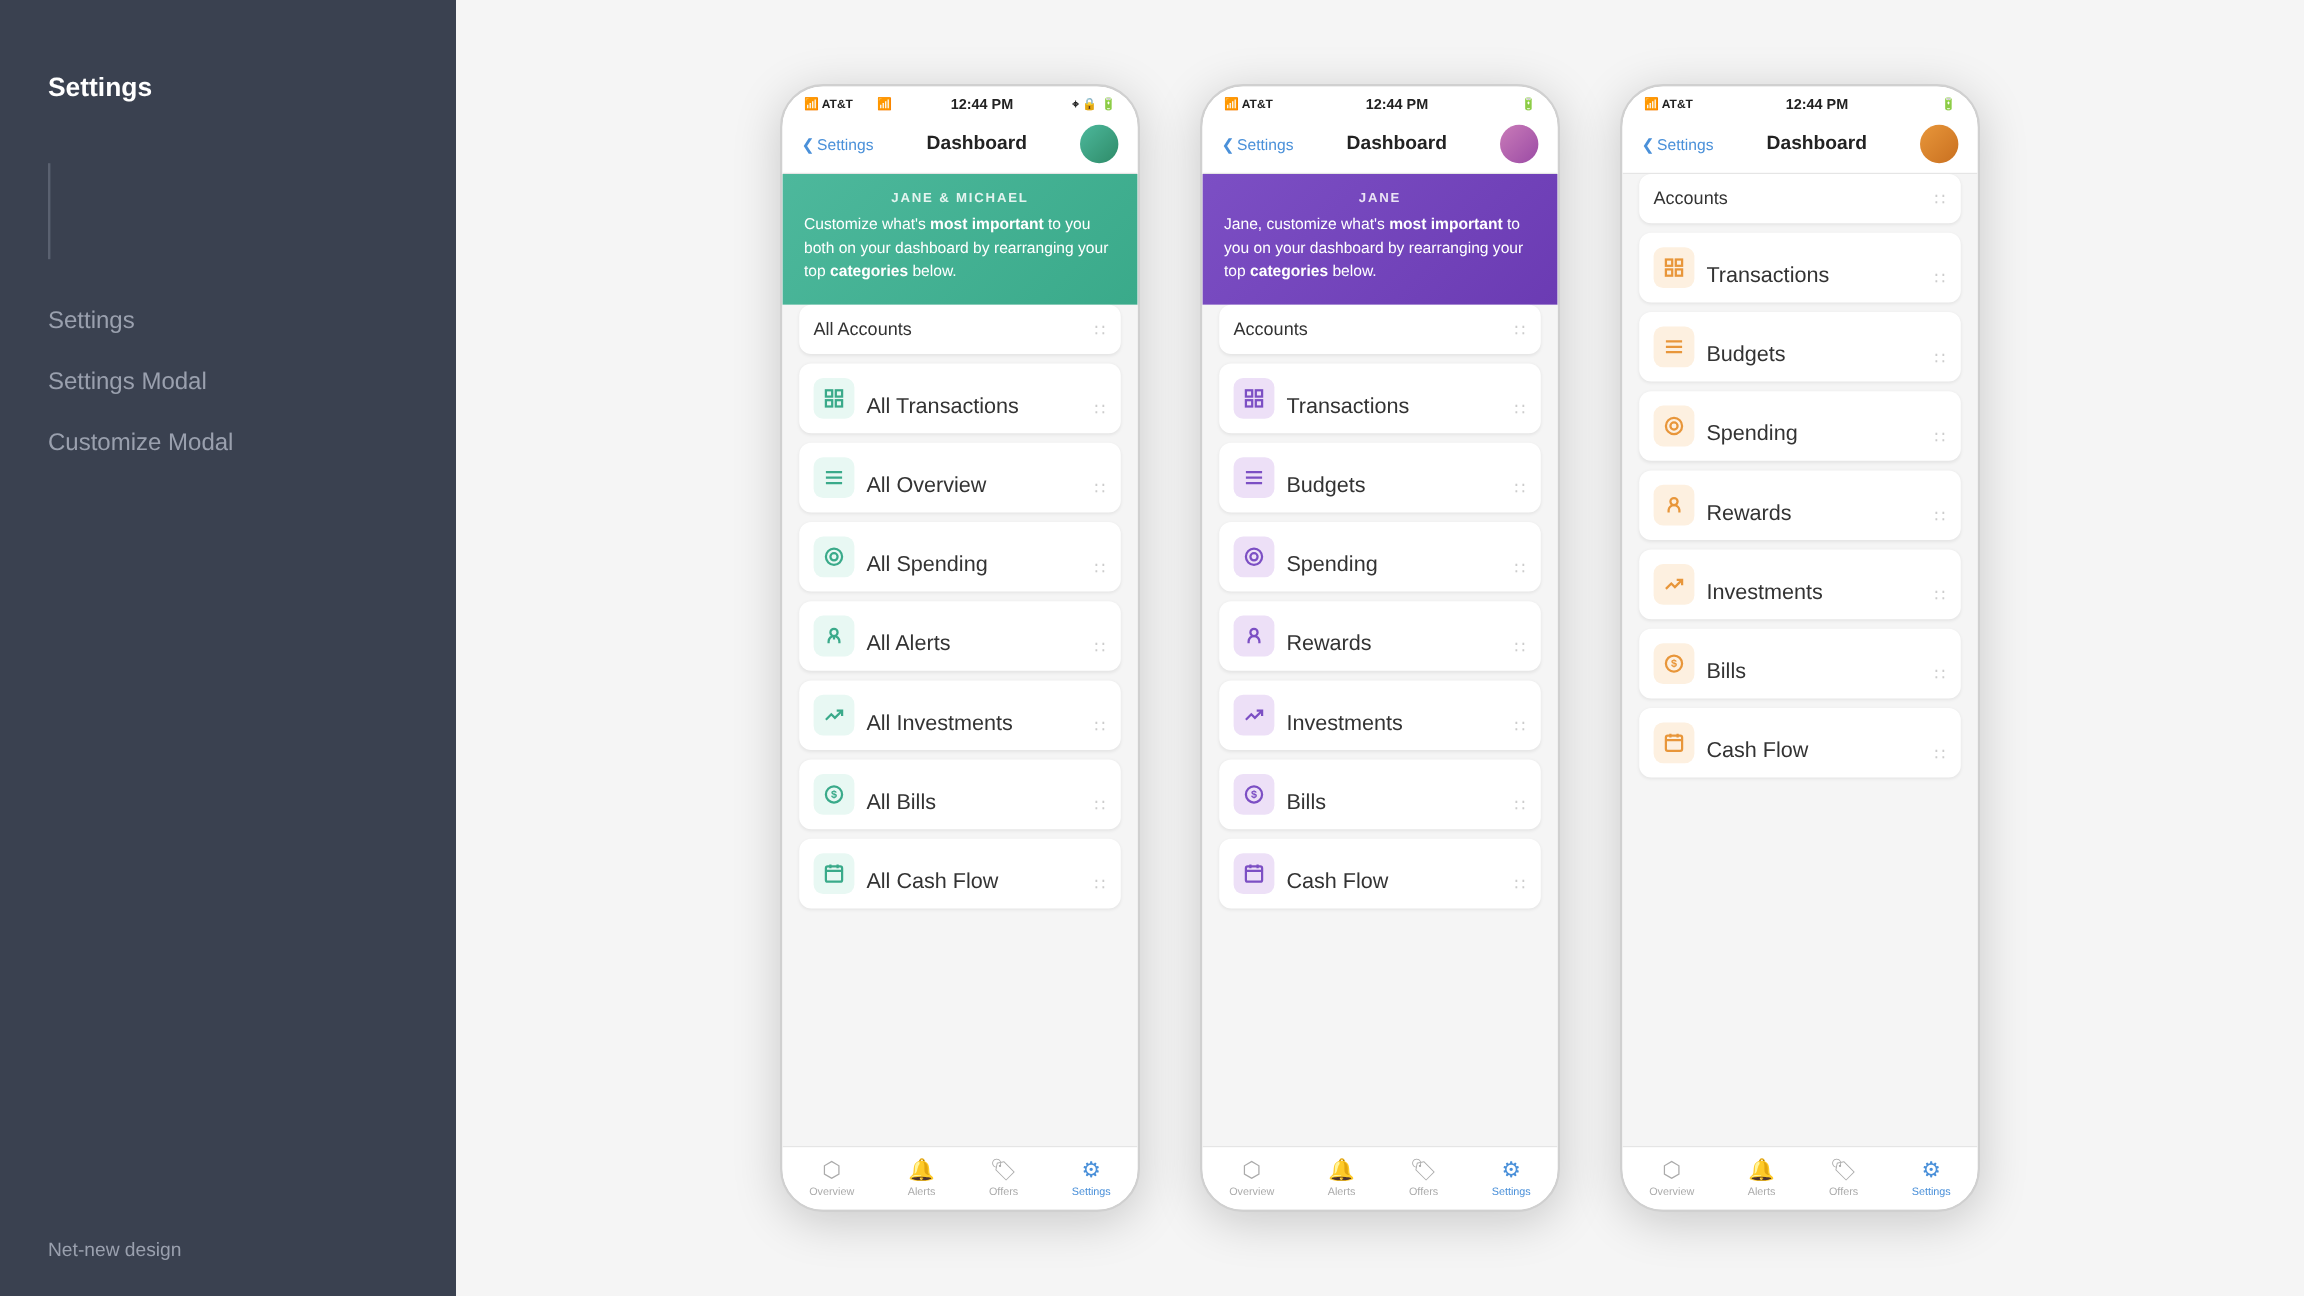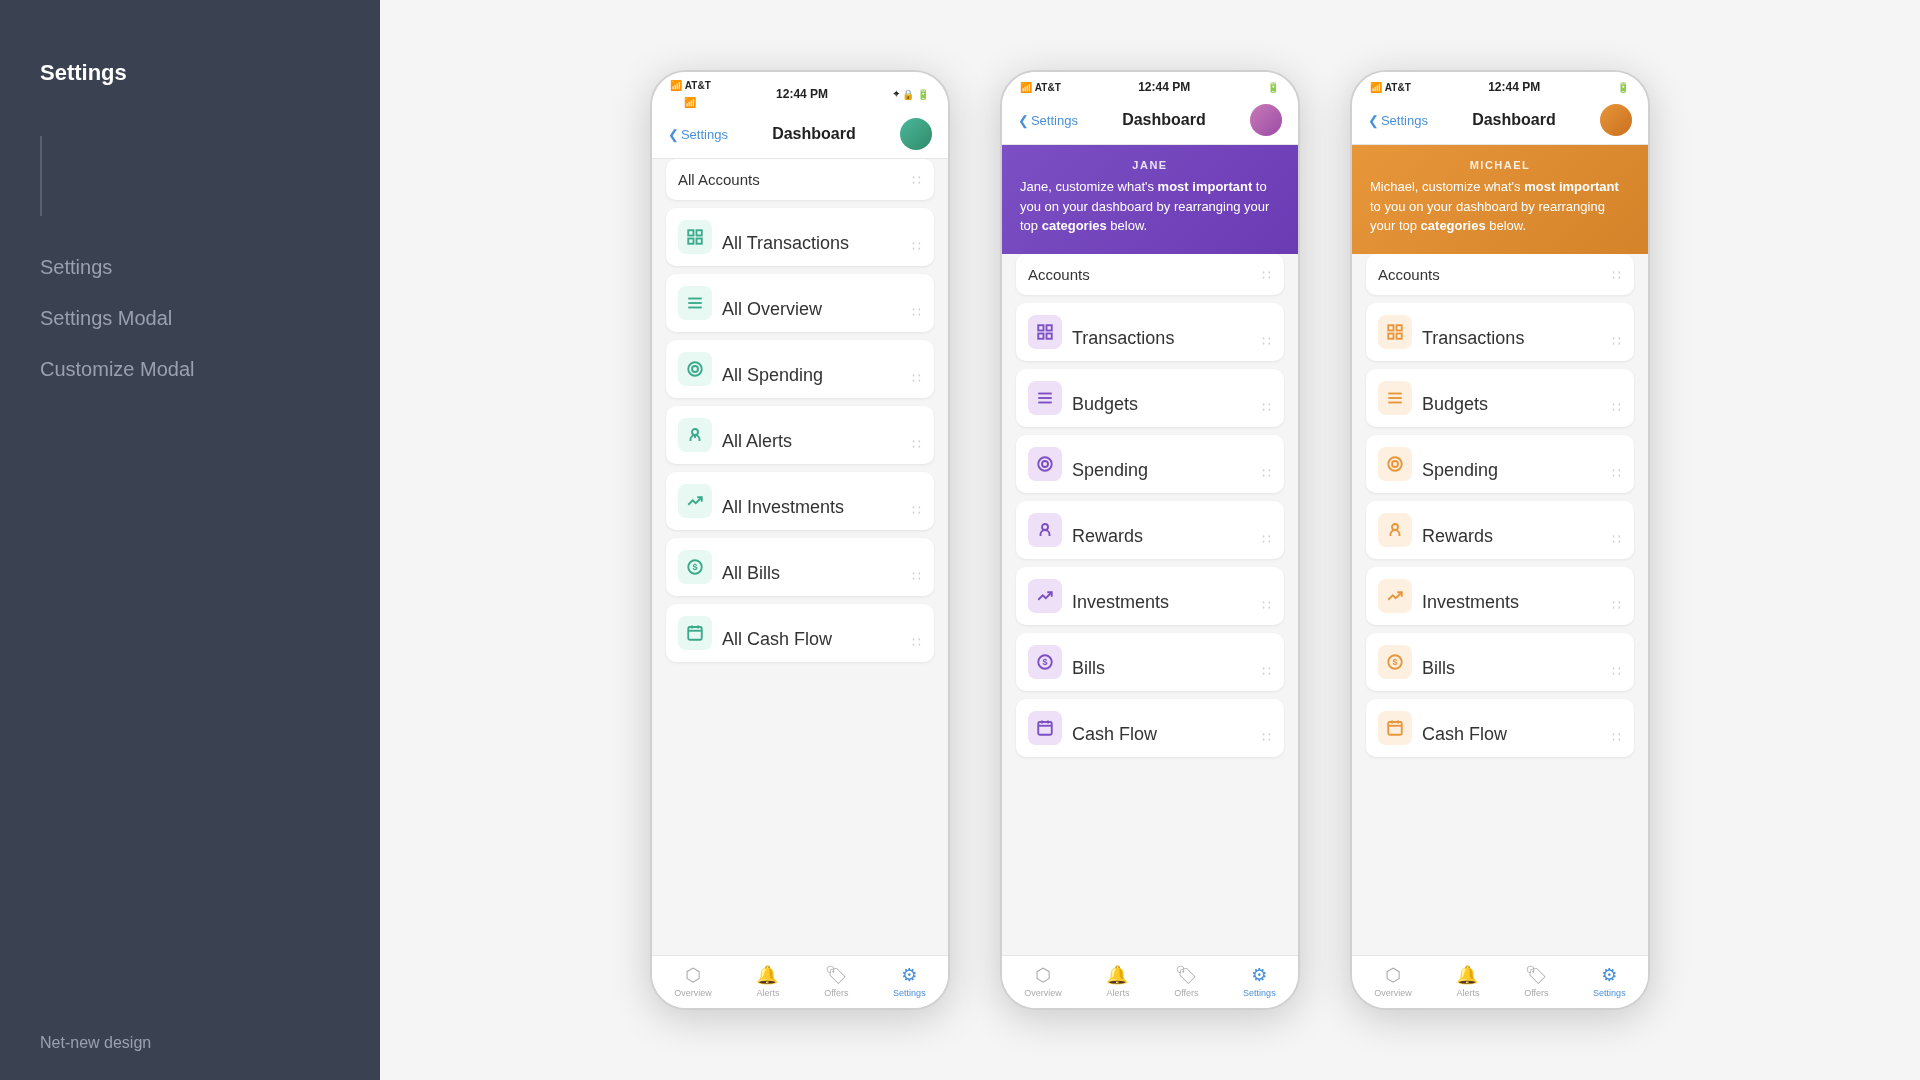--- a/index.html
+++ b/index.html
@@ -86,21 +86,21 @@
       background: #ffffff;
       display: flex;
       align-items: center;
       justify-content: space-between;
       padding: 8px 18px 4px 18px;
       font-size: 11px;
       font-weight: 600;
       color: #222;
       flex-shrink: 0;
     }
-    .status-bar-left { display: flex; align-items: center; gap: 6px; font-size: 10px; flex-direction: column; }
+    .status-bar-left { display: flex; align-items: center; gap: 20px; font-size: 10px; }
     .status-bar-center { font-size: 12px; font-weight: 600; }
     .status-bar-right { display: flex; align-items: center; gap: 3px; font-size: 10px; }
 
     
     .nav-bar {
       background: #ffffff;
       display: flex;
       align-items: center;
       padding: 6px 16px 8px 16px;
       border-bottom: 1px solid #e5e5e5;
@@ -273,20 +273,26 @@
 
     <div class="nav-bar">
       <div class="nav-back">
         <span>❮</span>
         <span>Settings</span>
       </div>
       <div class="nav-title">Dashboard</div>
       <div class="nav-avatar avatar-green"></div>
     </div>
 
+    <div class="header-banner green">
+      <div class="banner-name">JANE &amp; MICHAEL</div>
+      <div class="banner-text">
+        Customize what's <strong>most important</strong> to you both on your dashboard by rearranging your top <strong>categories</strong> below.
+      </div>
+    </div>
 
     <div class="list-area">
 
       <div class="list-item list-item-no-icon">
         <span class="list-item-label">All Accounts</span>
         <span class="list-item-drag">∷</span>
       </div>
 
       <div class="list-item">
         <div class="list-item-icon icon-green">
@@ -536,26 +542,20 @@
       </div>
     </div>
     <div class="nav-bar">
       <div class="nav-back">
         <span>❮</span>
         <span>Settings</span>
       </div>
       <div class="nav-title">Dashboard</div>
       <div class="nav-avatar avatar-orange"></div>
     </div>
-    <div class="header-banner orange">
-      <div class="banner-name">MICHAEL</div>
-      <div class="banner-text">
-        Michael, customize what's <strong>most important</strong> to you on your dashboard by rearranging your top <strong>categories</strong> below.
-      </div>
-    </div>
     <div class="list-area">
 
       <div class="list-item list-item-no-icon">
         <span class="list-item-label">Accounts</span>
         <span class="list-item-drag">∷</span>
       </div>
 
       <div class="list-item">
         <div class="list-item-icon icon-orange">
           <svg width="18" height="18" viewBox="0 0 24 24" fill="none" stroke="currentColor" stroke-width="2.5">

